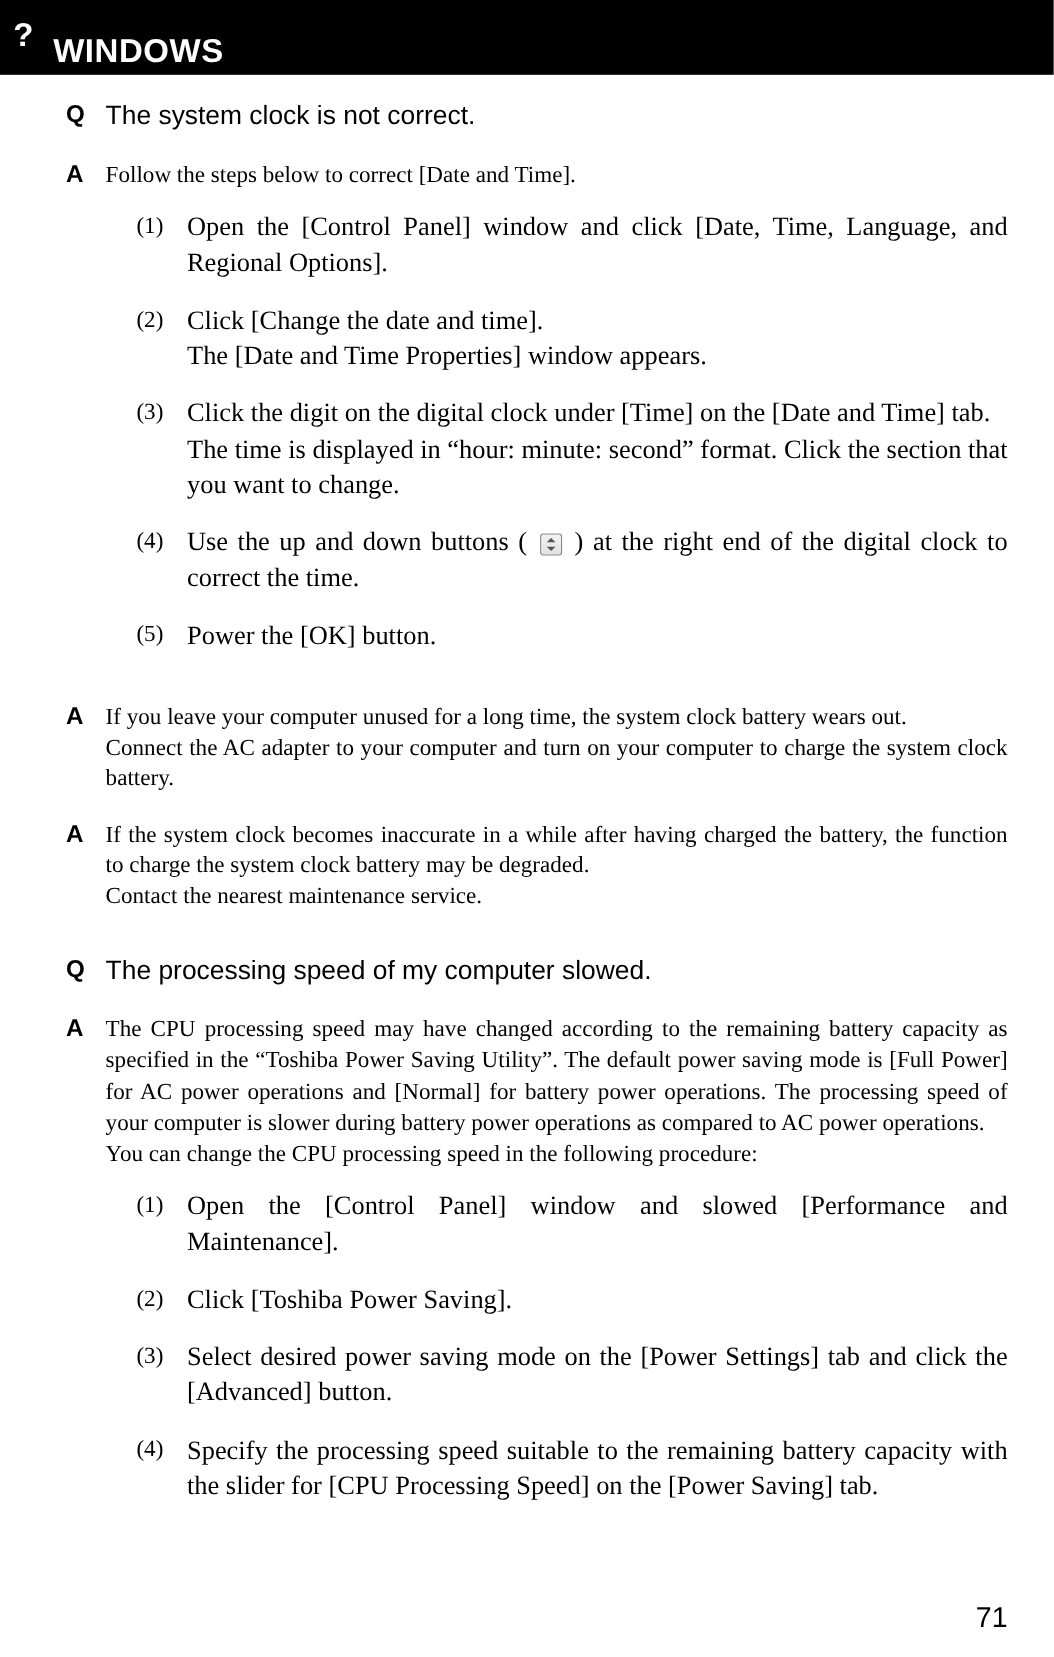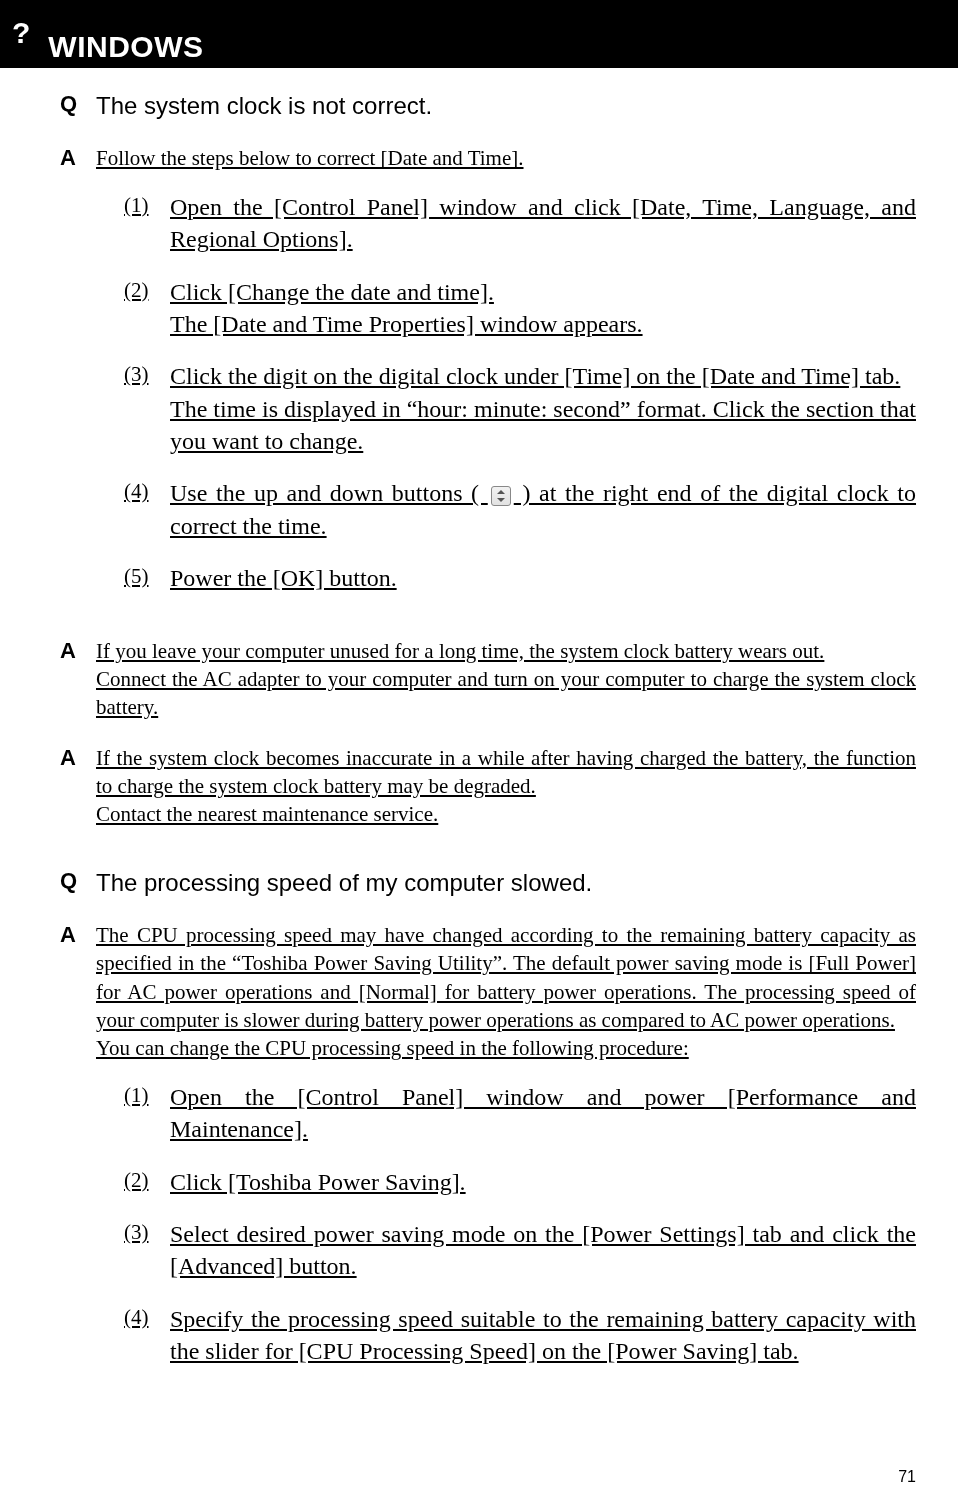--- a/index.html
+++ b/index.html
@@ -44,21 +44,20 @@
     .q-text {
       font-family: Arial, Helvetica, sans-serif;
       font-size: 24px;
       line-height: 1.35;
     }
     .a-text {
       font-family: "Times New Roman", Times, serif;
       font-size: 21px;
       line-height: 1.35;
       text-align: justify;
-      text-decoration: underline;
     }
     .ol {
       margin: 18px 0 0 0;
       padding: 0;
     }
     .ol-item {
       display: flex;
       align-items: flex-start;
       margin-bottom: 20px;
       margin-left: 28px;
@@ -74,21 +73,21 @@
       line-height: 1.35;
       text-align: justify;
       flex: 1;
     }
     .a-para { margin-bottom: 2px; }
     .page-num {
       position: absolute;
       bottom: 20px;
       right: 42px;
       font-family: Arial, Helvetica, sans-serif;
-      font-size: 16px;
+      font-size: 26px;
     }
     .spinner-icon {
       display: inline-block;
       width: 20px;
       height: 20px;
       border: 1px solid #888;
       background: linear-gradient(#f2f2f2, #e2e2e2);
       border-radius: 3px;
       vertical-align: middle;
       position: relative;
@@ -177,21 +176,21 @@
   </div>
 
   <div class="qa-block">
     <div class="qa-row">
       <div class="qa-label">A</div>
       <div class="a-text">
         <div class="a-para">The CPU processing speed may have changed according to the remaining battery capacity as specified in the “Toshiba Power Saving Utility”. The default power saving mode is [Full Power] for AC power operations and [Normal] for battery power operations. The processing speed of your computer is slower during battery power operations as compared to AC power operations.<br>You can change the CPU processing speed in the following procedure:</div>
         <div class="ol">
           <div class="ol-item">
             <div class="ol-num">(1)</div>
-            <div class="ol-body">Open the [Control Panel] window and power [Performance and Maintenance].</div>
+            <div class="ol-body">Open the [Control Panel] window and slowed [Performance and Maintenance].</div>
           </div>
           <div class="ol-item">
             <div class="ol-num">(2)</div>
             <div class="ol-body">Click [Toshiba Power Saving].</div>
           </div>
           <div class="ol-item">
             <div class="ol-num">(3)</div>
             <div class="ol-body">Select desired power saving mode on the [Power Settings] tab and click the [Advanced] button.</div>
           </div>
           <div class="ol-item">

